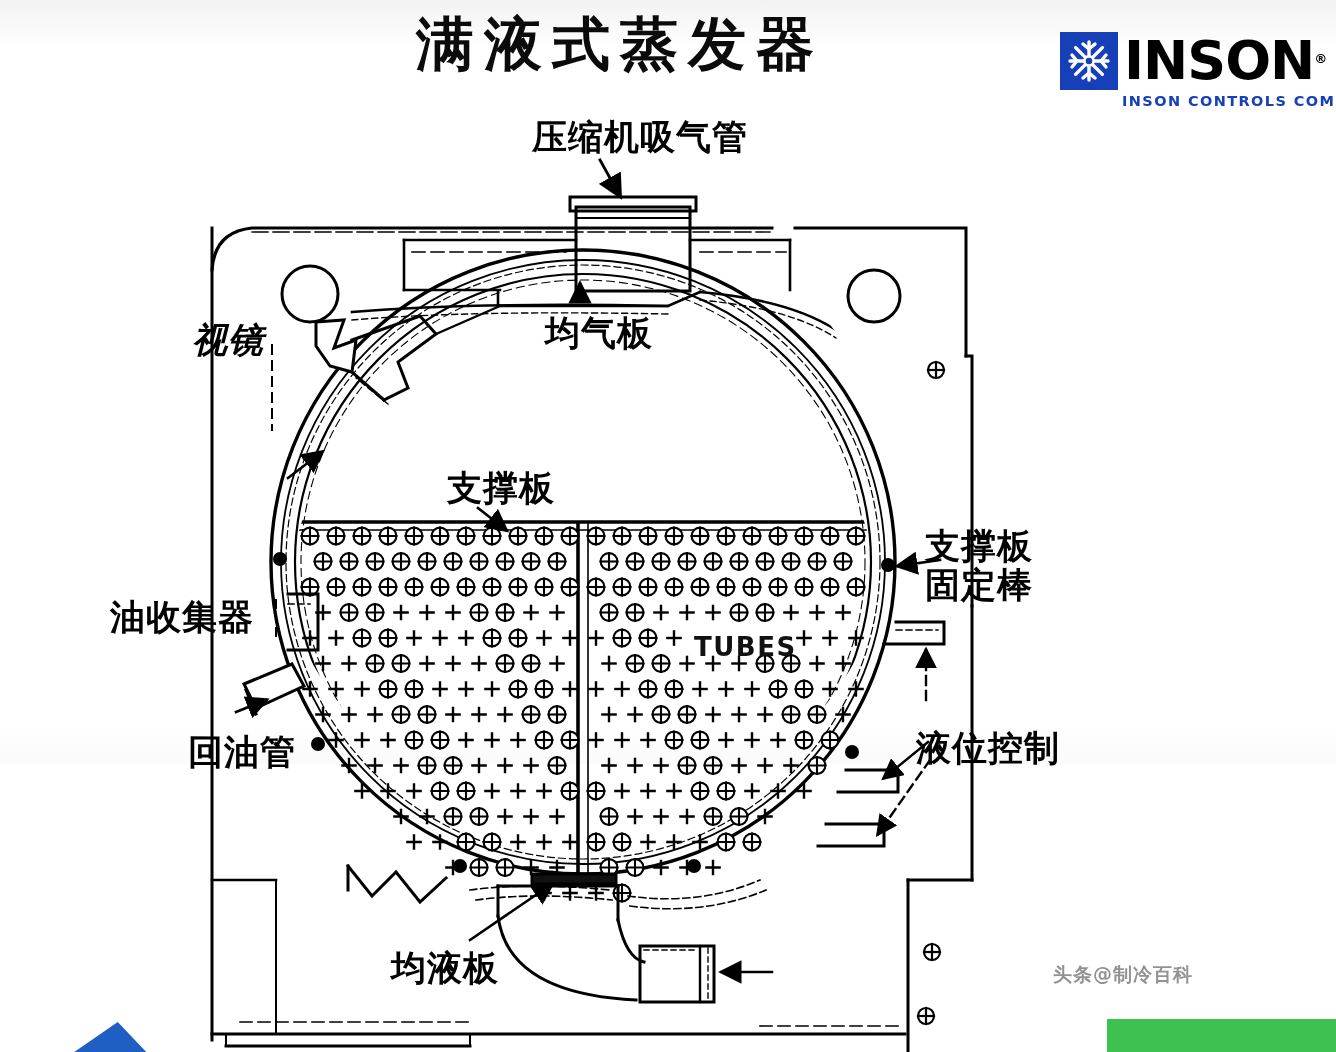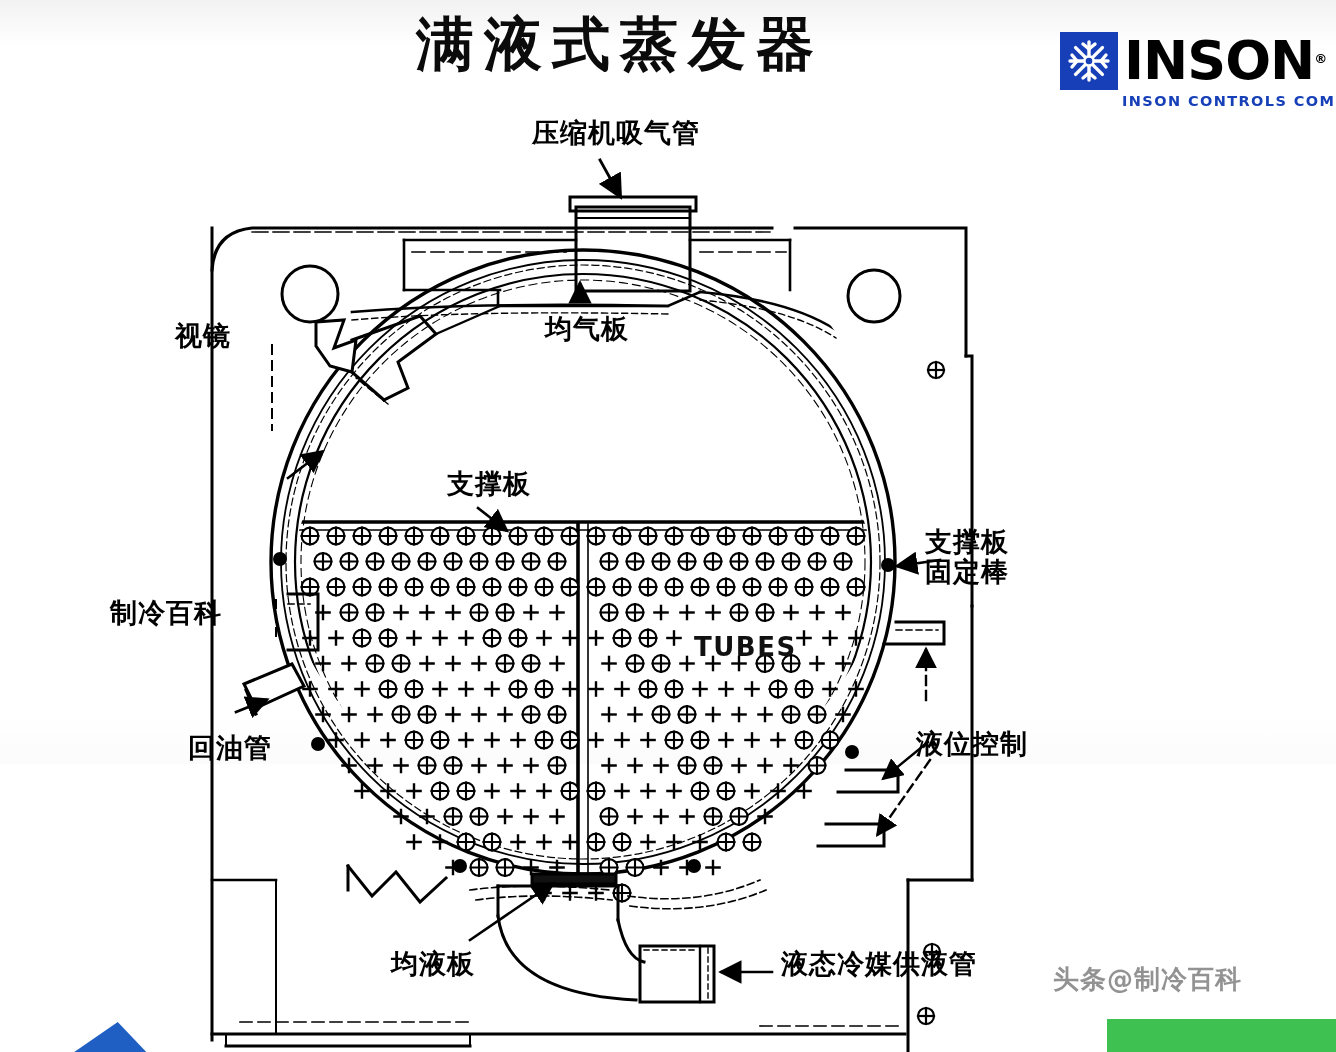--- a/index.html
+++ b/index.html
@@ -37,26 +37,26 @@
     margin-top:1px;margin-left:62px;white-space:nowrap;
   }
 
   
   #drawing{position:absolute;left:0;top:0;width:1336px;height:1052px;}
 
   
   .lbl{
     position:absolute;
     font-family:"DejaVu Sans","Liberation Sans",sans-serif;
-    font-size:27px;font-weight:700;color:#000;
+    font-size:35px;font-weight:700;color:#000;
     white-space:nowrap;line-height:1.16;letter-spacing:1px;
   }
   .lbl.two{line-height:1.12;}
   #lb-suction{left:532px;top:117px;}
-  #lb-sight{left:175px;top:320px;}
+  #lb-sight{left:192px;top:320px;font-style:italic;}
   #lb-gasplate{left:545px;top:313px;}
   #lb-support{left:447px;top:468px;}
   #lb-rod{left:925px;top:527px;text-align:left;}
   #lb-oilcoll{left:110px;top:597px;}
   #lb-level{left:916px;top:706px;margin-top:22px;}
   #lb-oilret{left:188px;top:732px;}
   #lb-liqplate{left:391px;top:948px;}
   #lb-feed{left:781px;top:948px;}
   .tubes-word{
     position:absolute;left:694px;top:632px;
@@ -65,21 +65,21 @@
   }
 
   
   .blue-tri{position:absolute;left:78px;top:1022px;width:0;height:0;
     border-left:36px solid transparent;border-right:36px solid transparent;
     border-bottom:30px solid #1f5fc4;transform:skewX(-14deg);}
   .green-bar{position:absolute;left:1107px;top:1019px;width:229px;height:33px;background:#3fc152;}
   .watermark{
     position:absolute;left:1053px;top:962px;
     font-family:"DejaVu Sans","Liberation Sans",sans-serif;
-    font-size:26px;font-weight:700;color:#3a3a3a;opacity:.55;
+    font-size:19px;font-weight:700;color:#3a3a3a;opacity:.55;
     white-space:nowrap;letter-spacing:1px;
   }
 </style>
 </head>
 <body>
 
 <div id="stage">
 
   <div class="title">满液式蒸发器</div>
 
@@ -549,25 +549,24 @@
   </svg>
 
   <div class="lbl" id="lb-suction">压缩机吸气管</div>
   <div class="lbl" id="lb-sight">视镜</div>
   <div class="lbl" id="lb-gasplate">均气板</div>
   <div class="lbl" id="lb-support">支撑板</div>
   <div class="lbl two" id="lb-rod">
     <div>支撑板</div>
     <div>固定棒</div>
   </div>
-  <div class="lbl" id="lb-oilcoll">制冷百科</div>
+  <div class="lbl" id="lb-oilcoll">油收集器</div>
   <div class="lbl" id="lb-level">液位控制</div>
   <div class="lbl" id="lb-oilret">回油管</div>
   <div class="lbl" id="lb-liqplate">均液板</div>
-  <div class="lbl" id="lb-feed">液态冷媒供液管</div>
 
   <div class="tubes-word">TUBES</div>
 
   <div class="blue-tri"></div>
   <div class="green-bar"></div>
   <div class="watermark">头条@制冷百科</div>
 
 </div>
 
 </body></html>

